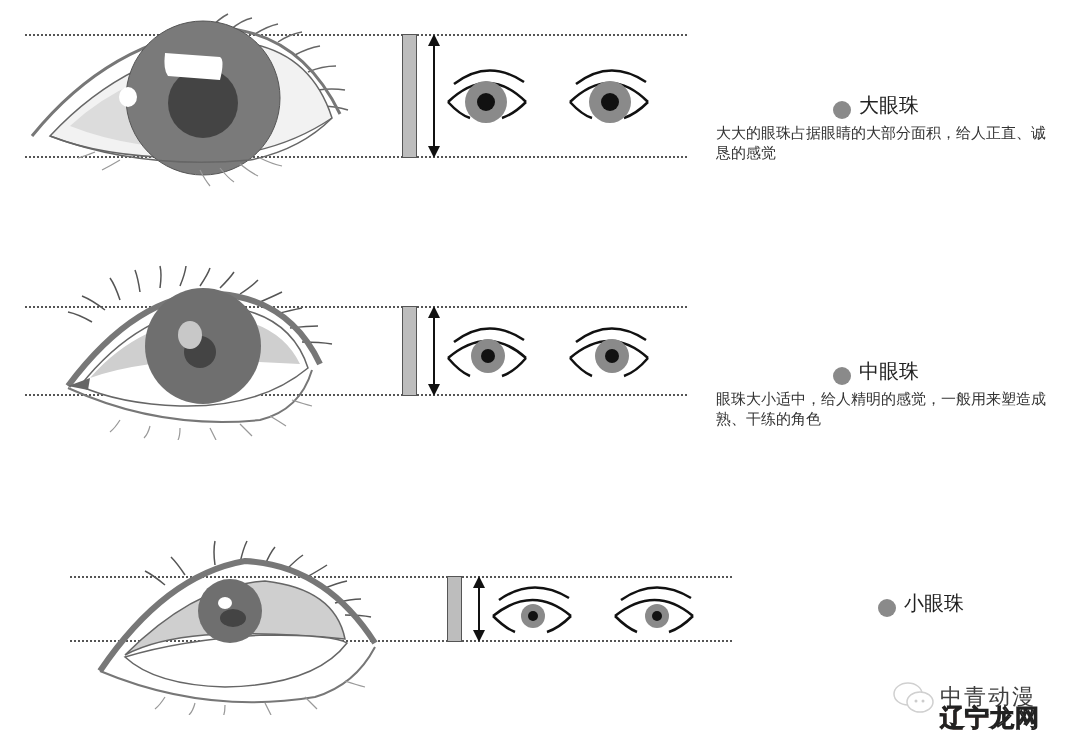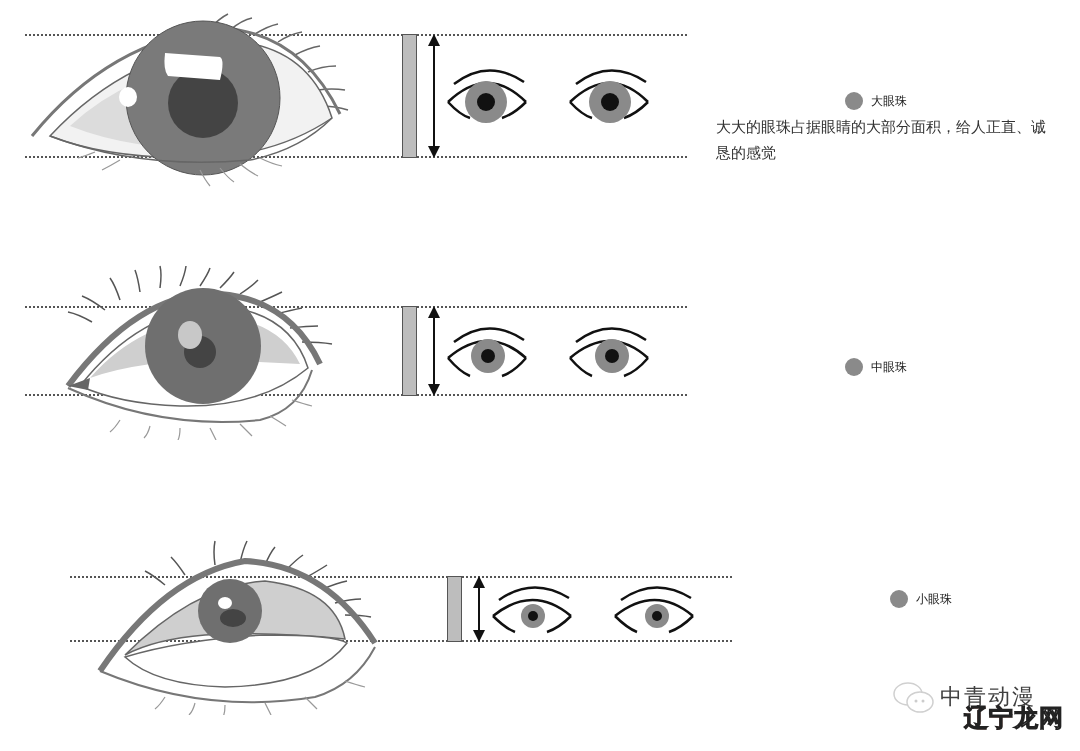--- a/index.html
+++ b/index.html
@@ -4,28 +4,28 @@
 <style>
   html, body { margin: 0; padding: 0; background: #ffffff; }
   body { width: 1080px; height: 751px; position: relative; overflow: hidden; font-family: "DejaVu Sans", sans-serif; color: #333; }
   .section { position: absolute; left: 0; width: 1080px; }
   .guide { position: absolute; left: 25px; width: 662px; height: 0; border-top: 2px dotted #555; }
   .eye-art { position: absolute; left: 20px; }
   .bar { position: absolute; width: 15px; background: #bdbdbd; border: 1px solid #555; box-sizing: border-box; }
   .arrow { position: absolute; width: 20px; }
   .icon-pair { position: absolute; }
   .desc { position: absolute; left: 716px; width: 330px; }
-  .desc-title { display: flex; align-items: center; justify-content: center; width: 200px; margin-left: 60px; font-size: 12px; color: #222; }
+  .desc-title { display: flex; align-items: flex-end; justify-content: center; width: 200px; margin-left: 60px; font-size: 20px; color: #222; }
   .dot { width: 18px; height: 18px; border-radius: 50%; background: #8a8a8a; margin-right: 8px; }
-  .desc-text { font-size: 15px; line-height: 26px; color: #333; margin-top: 4px; }
+  .desc-text { font-size: 15px; line-height: 20px; color: #333; margin-top: 4px; }
   .watermark { position: absolute; left: 890px; top: 678px; width: 180px; height: 60px; }
   .wm-faint { position: absolute; left: 50px; top: 4px; font-size: 22px; color: #404040; letter-spacing: 2px; }
   .wm-bubble { position: absolute; left: 0; top: 0; }
   .wm-brand { position: absolute; left: 50px; top: 24px; font-size: 24px; font-weight: bold; letter-spacing: 1px; -webkit-text-stroke: 1px #222; }
-  .wm-brand .r { color: #e5482a; margin-left: 24px; }
+  .wm-brand .r { color: #e5482a; }
   .wm-brand .w { color: #ffffff; text-align: center; }
 </style>
 </head>
 <body>
 
 <div class="section" style="top:0;height:200px;">
   <div class="guide" style="top:34px;"></div>
   <div class="guide" style="top:156px;"></div>
 
   <svg class="eye-art" style="top:10px;" width="340" height="180" viewBox="0 0 340 180">
@@ -161,20 +161,21 @@
       <circle cx="48" cy="36" r="7" fill="#111"></circle>
     <circle cx="172" cy="36" r="17" fill="#8a8a8a"></circle>
       <circle cx="172" cy="36" r="7" fill="#111"></circle>
   </svg>
 
   <div class="desc" style="top:108px;">
     <div class="desc-title">
       <span class="dot"></span>
       <span>中眼珠</span>
     </div>
+    <div class="desc-text">眼珠大小适中，给人精明的感觉，一般用来塑造成熟、干练的角色</div>
   </div>
 </div>
 
 <div class="section" style="top:530px;height:221px;margin-left:45px;">
   <div class="guide" style="top:46px;"></div>
   <div class="guide" style="top:110px;"></div>
 
   <svg class="eye-art" style="top:5px;" width="340" height="180" viewBox="0 0 340 180">
     <g stroke="#555" stroke-width="1.5" fill="none">
       <path d="M150 30 Q148 16 150 6"></path>

